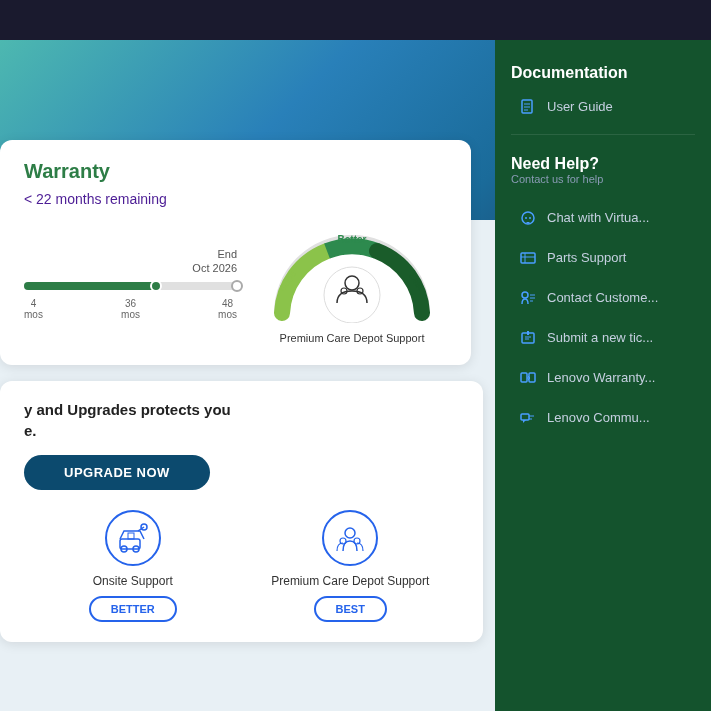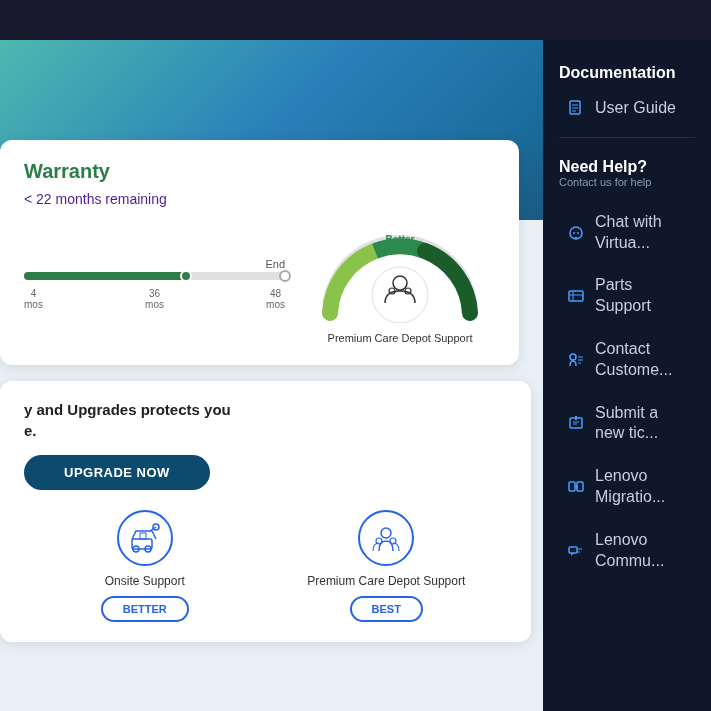--- a/index.html
+++ b/index.html
@@ -238,22 +238,22 @@
       color: #2563eb;
       border-radius: 16px;
       padding: 5px 20px;
       font-size: 11px;
       font-weight: bold;
       cursor: pointer;
     }
 
     
     .right-sidebar {
-      width: 168px;
-      background: #0f172a;
+      width: 216px;
+      background: #14532d;
       color: #fff;
       padding: 16px 0;
       position: relative;
       z-index: 3;
       overflow: hidden;
     }
 
     .sidebar-section-title {
       font-size: 16px;
       font-weight: bold;
@@ -274,21 +274,21 @@
     .sidebar-item-icon {
       width: 18px;
       height: 18px;
       flex-shrink: 0;
       display: flex;
       align-items: center;
       justify-content: center;
     }
 
     .sidebar-item-text {
-      font-size: 16px;
+      font-size: 13px;
       color: #c5cfe0;
       line-height: 1.3;
     }
 
     .sidebar-divider {
       height: 1px;
       background: rgba(255,255,255,0.1);
       margin: 8px 16px;
     }
 
@@ -319,20 +319,21 @@
 
   <div class="left-content">
 
     <div class="warranty-card">
       <div class="warranty-title">Warranty</div>
       <div class="warranty-remaining">&lt; 22 months remaining</div>
 
       <div class="warranty-body">
         <div class="warranty-timeline">
           <div class="timeline-label">End</div>
+          <div class="timeline-sublabel">Oct 2026</div>
           <div class="timeline-track">
             <div class="timeline-fill"></div>
             <div class="timeline-dot-start"></div>
             <div class="timeline-dot-end"></div>
           </div>
           <div class="timeline-months">
             <div class="month-item">
               <div style="font-size:10px;color:#666;">4</div>
               <div style="font-size:10px;color:#666;">mos</div>
             </div>
@@ -487,21 +488,21 @@
     </div>
 
     <div class="sidebar-item">
       <div class="sidebar-item-icon">
         <svg width="16" height="16" viewBox="0 0 16 16" fill="none">
           <rect x="1" y="3" width="6" height="9" rx="1" stroke="#4a9eff" stroke-width="1.5"></rect>
           <rect x="9" y="3" width="6" height="9" rx="1" stroke="#4a9eff" stroke-width="1.5"></rect>
           <path d="M 7,8 L 9,8 M 8,6 L 10,8 L 8,10" stroke="#4a9eff" stroke-width="1" fill="none"></path>
         </svg>
       </div>
-      <div class="sidebar-item-text">Lenovo Migratio...</div>
+      <div class="sidebar-item-text">Lenovo Warranty...</div>
     </div>
 
     <div class="sidebar-item">
       <div class="sidebar-item-icon">
         <svg width="16" height="16" viewBox="0 0 16 16" fill="none">
           <rect x="1" y="4" width="8" height="6" rx="1" stroke="#4a9eff" stroke-width="1.5"></rect>
           <path d="M 3,10 L 3,13 L 6,10" fill="#4a9eff"></path>
           <path d="M 9,6 L 14,6 M 9,9 L 12,9" stroke="#4a9eff" stroke-width="1"></path>
         </svg>
       </div>

